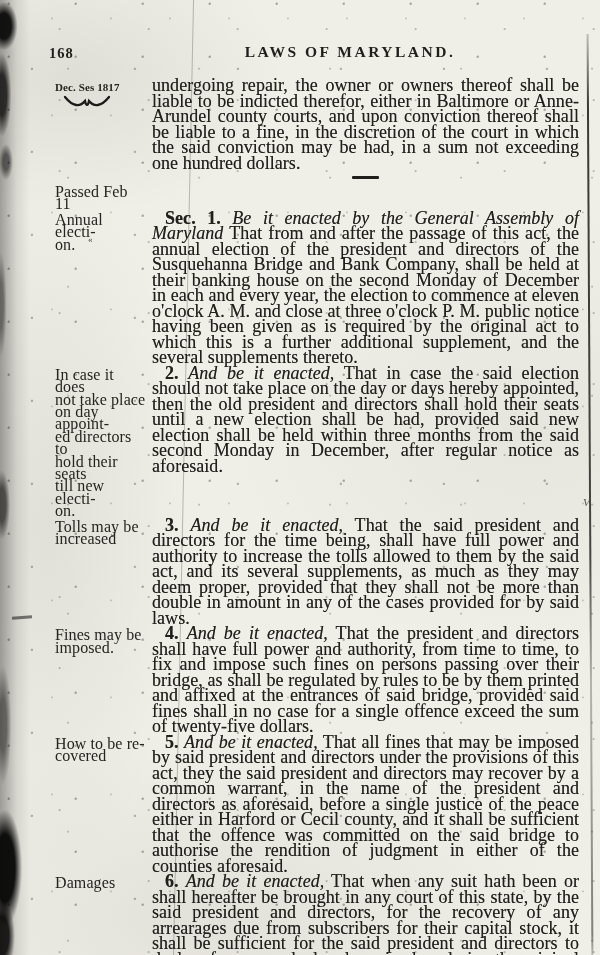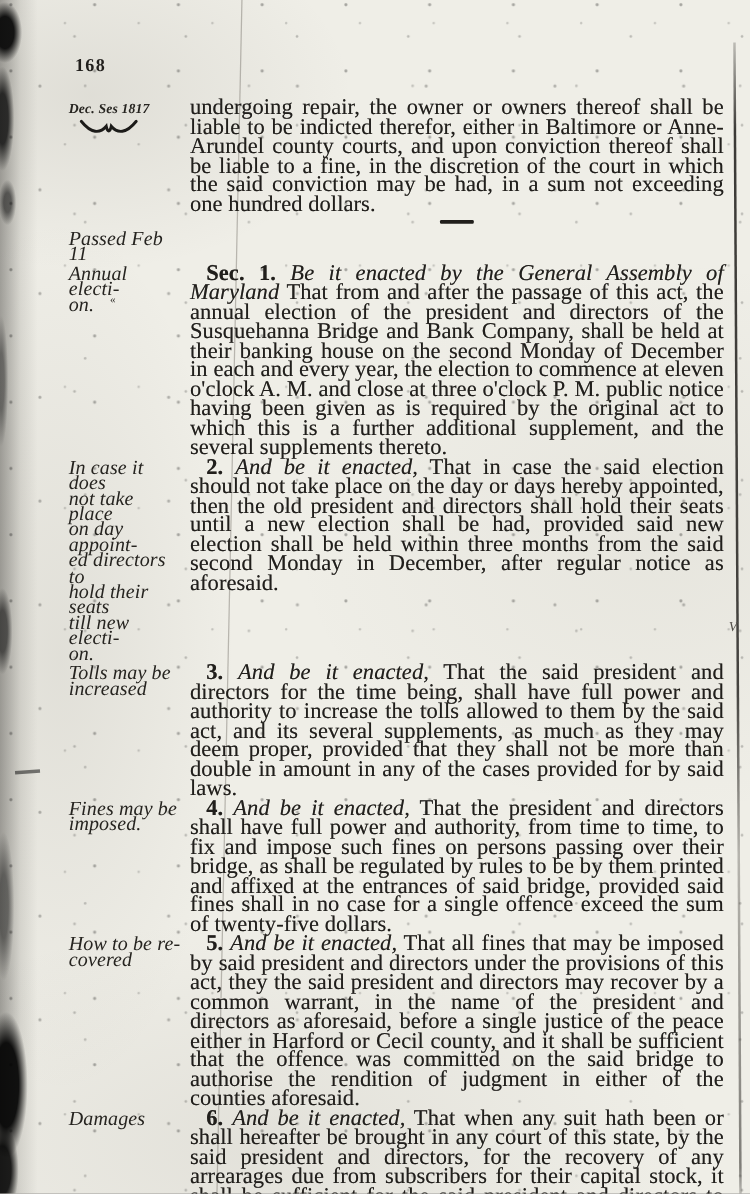--- a/index.html
+++ b/index.html
@@ -51,27 +51,27 @@
     position:absolute; left:183px; top:-10px; width:1px; height:980px;
     background:rgba(95,90,82,.38); transform:rotate(1.2deg); pointer-events:none;
   }
   .left-dash{
     position:absolute; left:12px; top:616px; width:20px; height:2.5px;
     background:rgba(20,20,20,.55); transform:rotate(-4deg);
   }
   .check-mark{ position:absolute; left:583px; top:496px; font-size:11px; color:#55524c; font-style:italic; }
   .caret-mark{ position:absolute; left:88px; top:234px; font-size:9px; color:#3a3834; }
 
-  .page-number{ position:absolute; left:60px; top:45px; font-size:14.5px; font-weight:bold; letter-spacing:1px; }
+  .page-number{ position:absolute; left:49px; top:45px; font-size:14.5px; font-weight:bold; letter-spacing:1px; }
   .masthead{ position:absolute; left:190px; top:43px; width:320px; text-align:center;
     font-size:15.5px; font-weight:bold; letter-spacing:2.5px; }
 
   .content{ position:absolute; left:55px; top:78px; width:524px; }
   .row{ display:flex; align-items:flex-start; }
-  .mcol{ flex:0 0 97px; width:97px; padding-top:3px; box-sizing:border-box; padding-right:6px;font-style:italic; }
+  .mcol{ flex:0 0 97px; width:97px; padding-top:3px; box-sizing:border-box; padding-right:6px; }
   .bcol{ flex:1; min-width:0; }
   .margin-note{ font-size:16px; line-height:12.4px; white-space:pre-line; letter-spacing:.1px; color:#262420; }
   .margin-note.bold{ font-weight:bold; font-size:11px; }
   .flourish{ margin:1px 0 0 6px; display:block; }
   .bodytext{ margin:0; font-size:18px; line-height:15.5px; text-align:justify;
     text-shadow:0 0 .5px rgba(25,24,22,.55); letter-spacing:.05px; }
   .indent{ text-indent:13px; }
   .sec-label{ font-weight:bold; }
   .enacting{ }
   .chapter-rule{ width:27px; height:3px; background:#211f1c; margin:5px auto 4px; border-radius:1px; }
@@ -88,20 +88,21 @@
 
   <div class="edge-left"></div>
   <div class="speckles"></div>
   <div class="crease"></div>
   <div class="edge-right"></div>
   <div class="left-dash"></div>
   <span class="check-mark">V</span>
   <span class="caret-mark">«</span>
 
   <div class="page-number">168</div>
+  <div class="masthead">LAWS OF MARYLAND.</div>
 
   <div class="content">
 
     <div class="row">
       <div class="mcol">
         <div class="margin-note bold">Dec. Ses 1817</div>
         <svg class="flourish" width="52" height="14" viewBox="0 0 52 14">
           <path d="M4 3 C 12 13, 19 13, 24 7 C 25 12, 27 12, 28 7 C 33 13, 40 13, 48 3" fill="none" stroke="#1c1b19" stroke-width="2.3" stroke-linecap="round"></path>
         </svg>
       </div>

